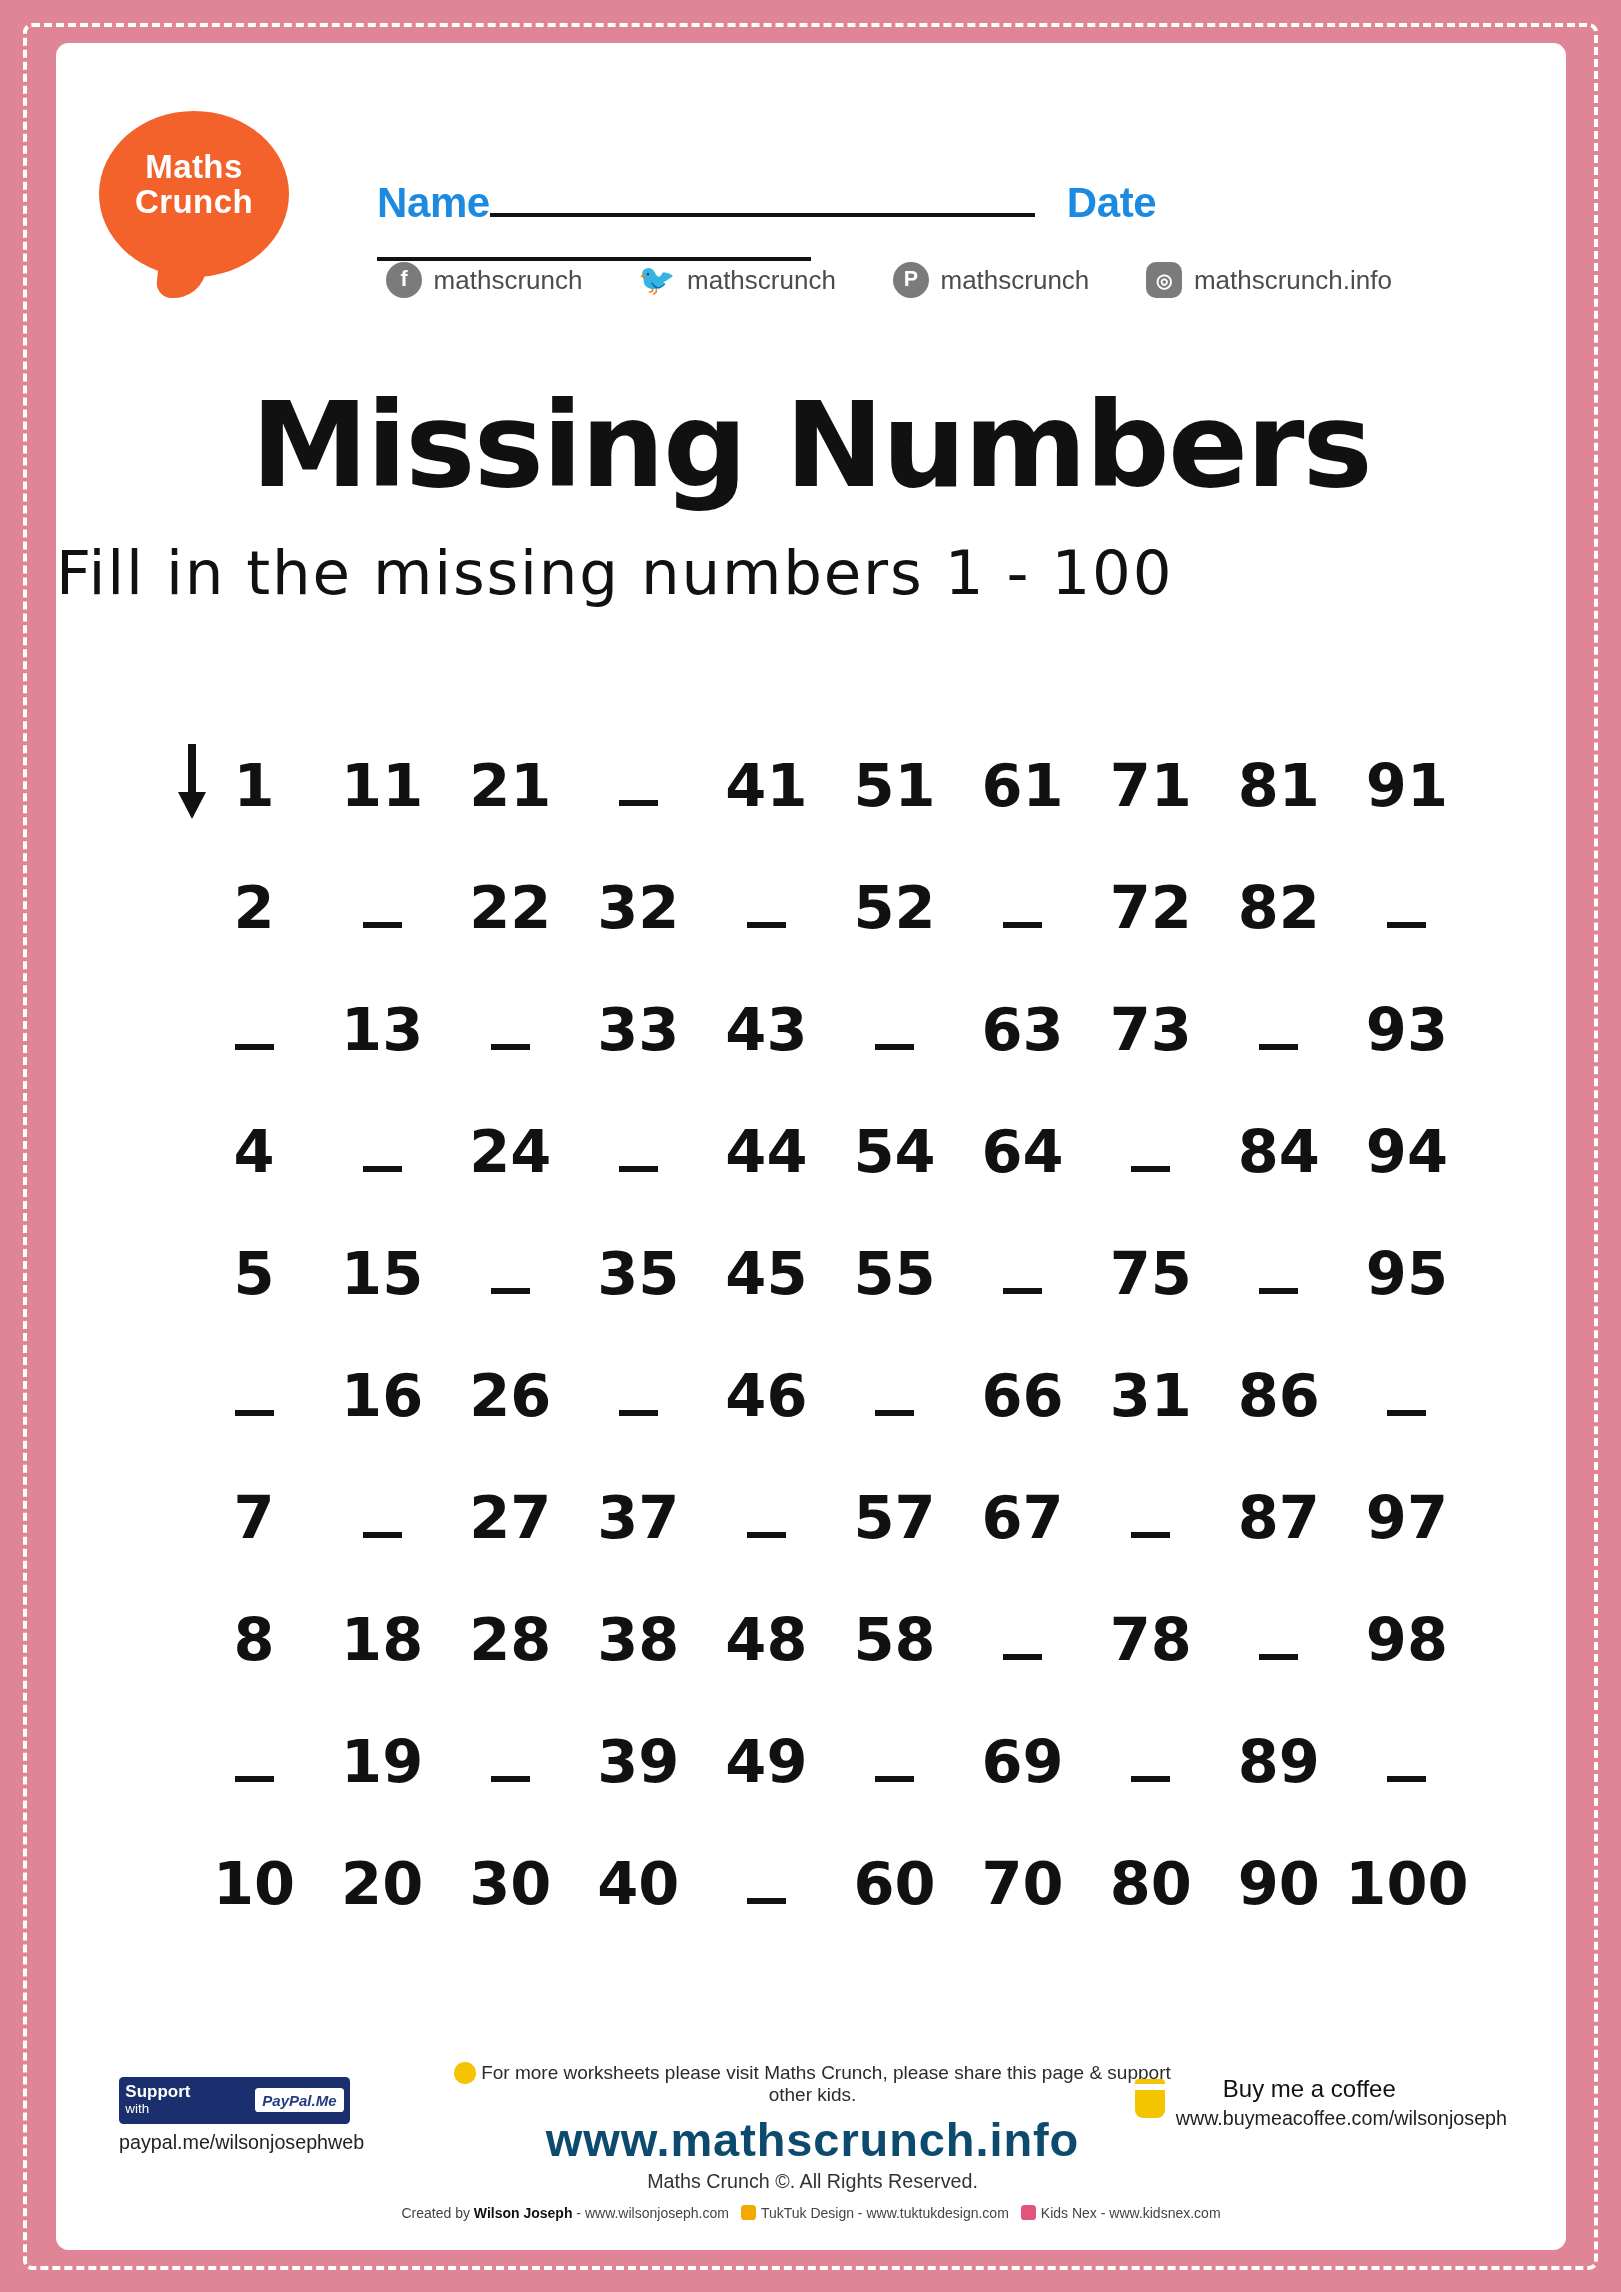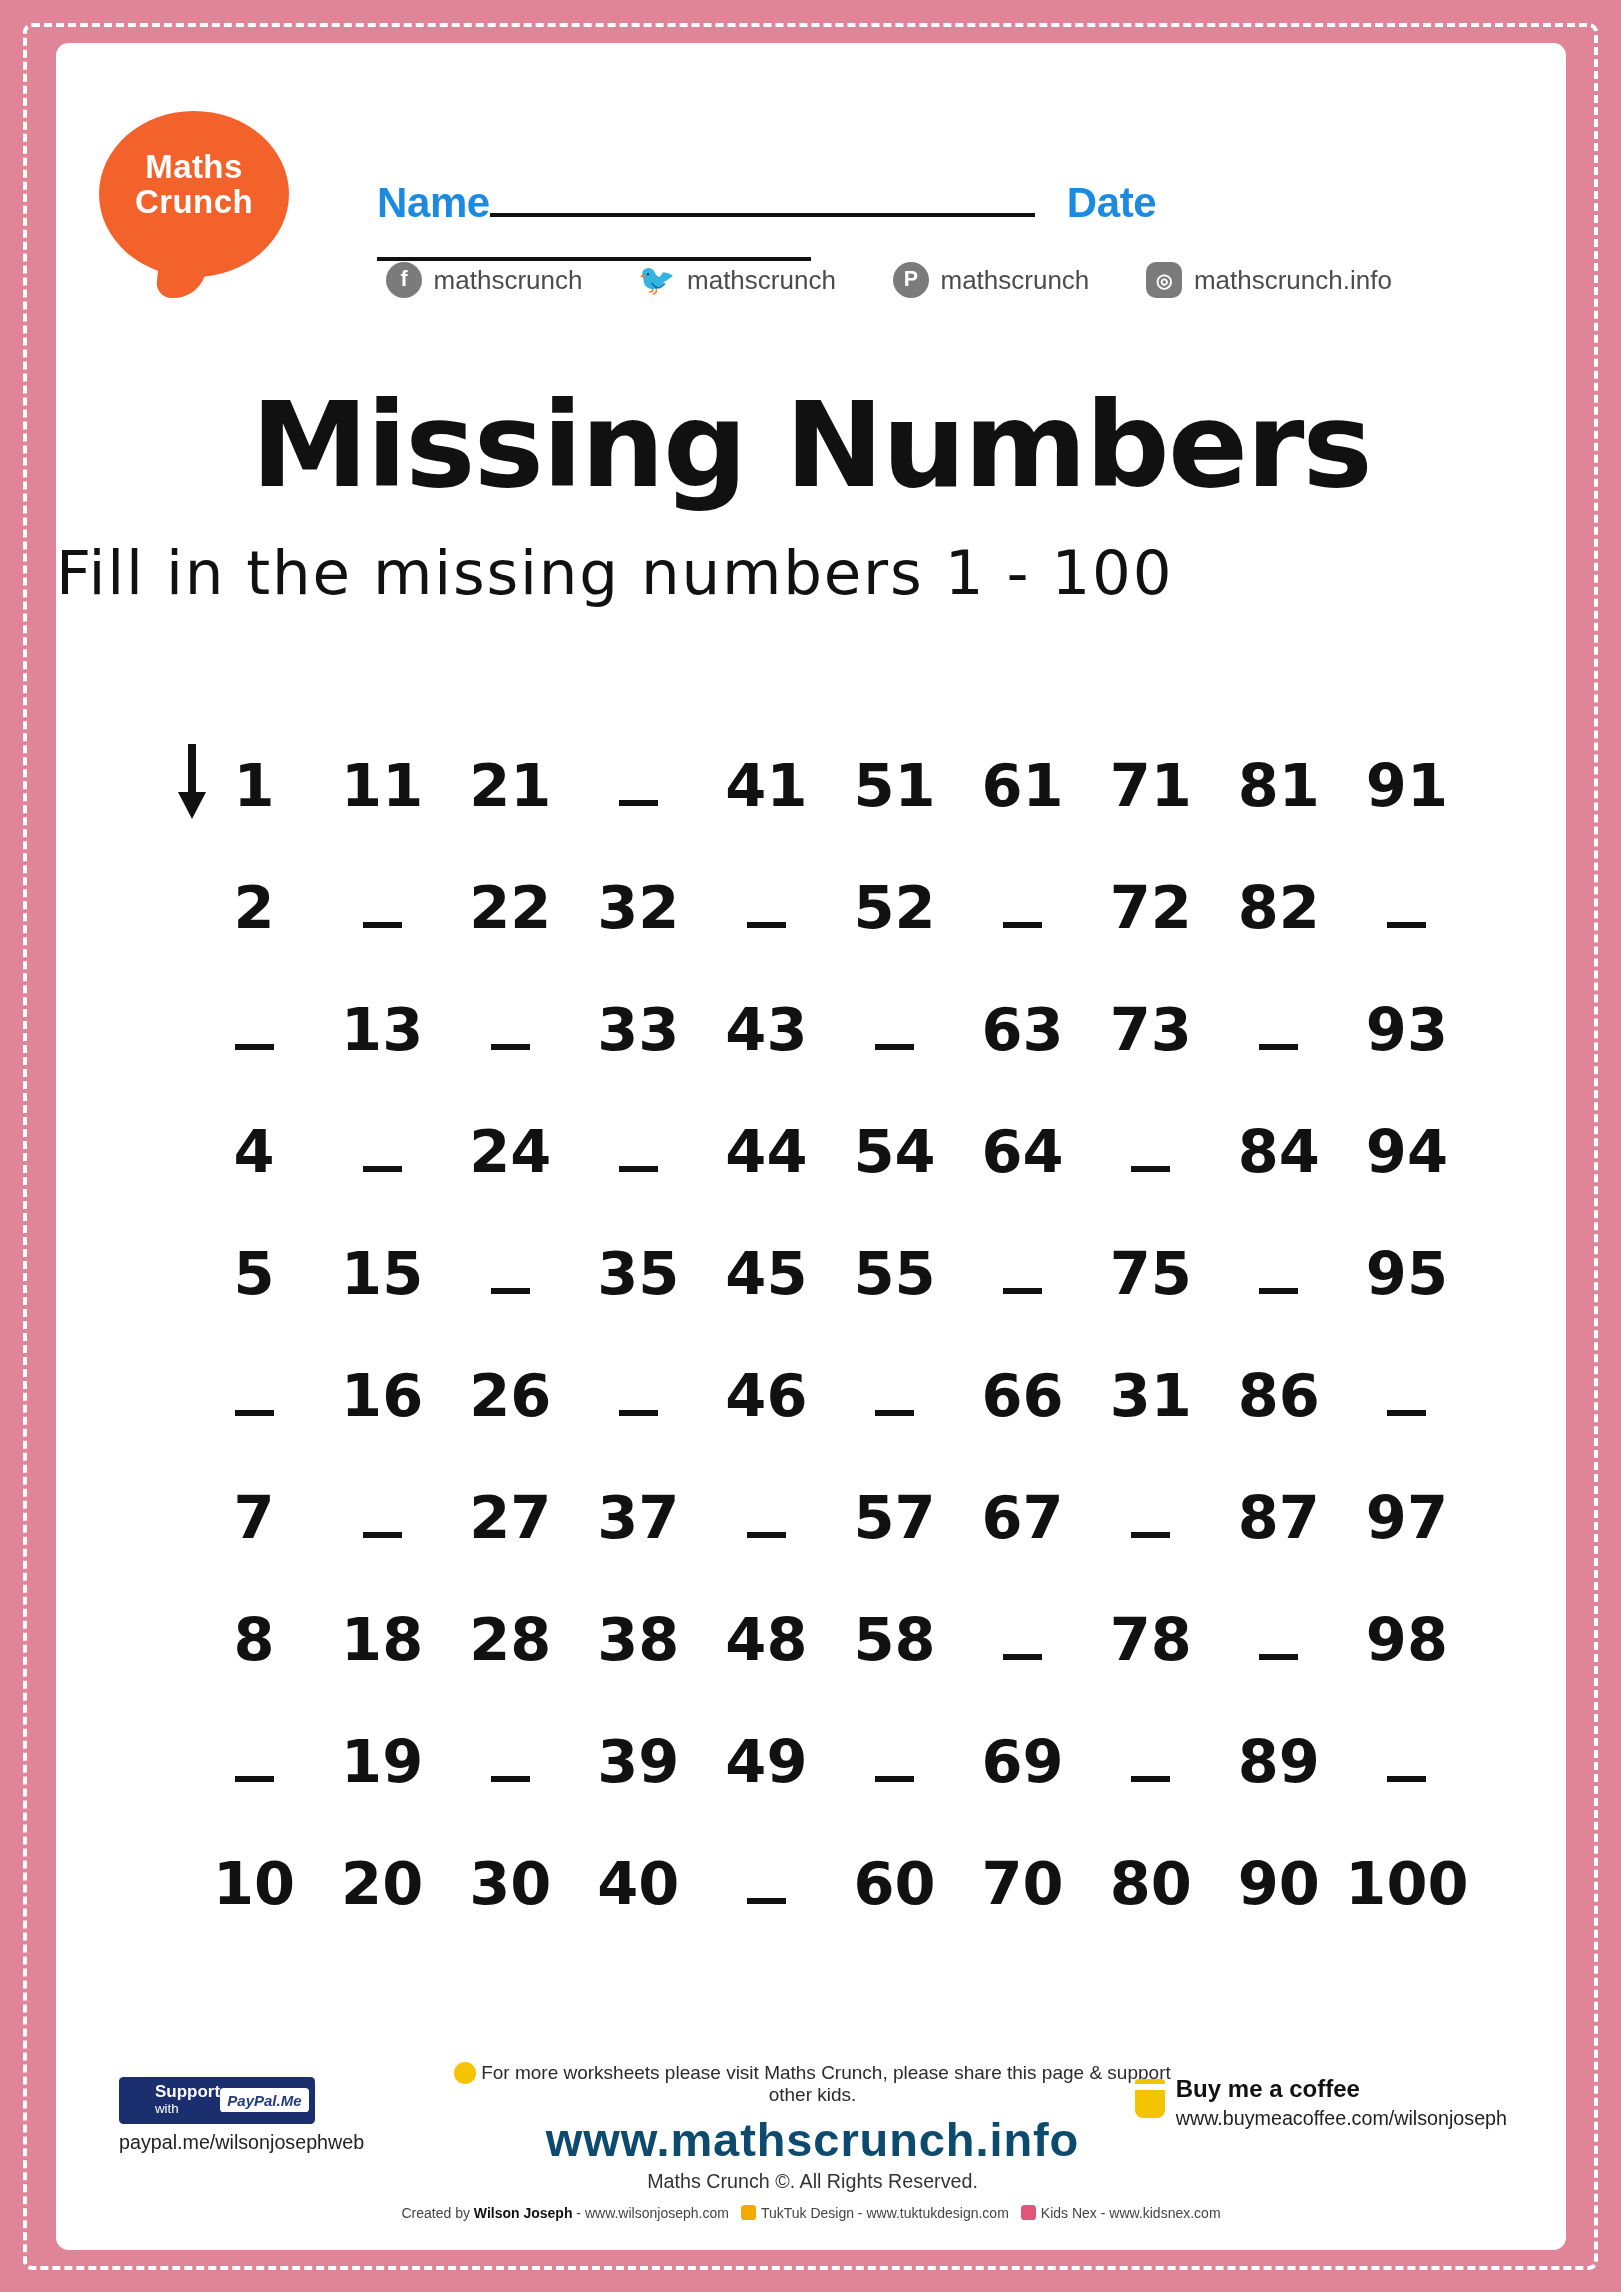--- a/index.html
+++ b/index.html
@@ -240,27 +240,27 @@
     width: 100%;
     height: 170px;
   }
   .paypal {
     position: absolute;
     left: 63px;
     top: 19.7px;
     width: 231px;
   }
   .paypal-btn {
-    width: 196px;
+    width: 231px;
     height: 47px;
     background: #1b2f6e;
     border-radius: 4.5px;
     display: flex;
     align-items: center;
-    justify-content: flex-end;
+    justify-content: space-between;
     box-sizing: border-box;
     padding: 0 6.3px;
   }
   .paypal-btn .support {
     color: #ffffff;
     font-size: 17px;
     font-weight: bold;
     line-height: 17px;
     text-align: left;
   }
@@ -354,22 +354,23 @@
     content: "";
     position: absolute;
     left: -2.7px;
     top: 5.4px;
     width: 36px;
     height: 6.3px;
     background: #ffffff;
   }
   .coffee-text .cf-title {
     font-size: 24px;
-    font-weight: bold;
+    font-weight: normal;
     color: #111;
+    margin-left: 47px;
   }
   .coffee-text .cf-url {
     font-size: 19.7px;
     color: #222;
     margin-top: 3.6px;
   }
 </style>
 </head>
 <body>
 

